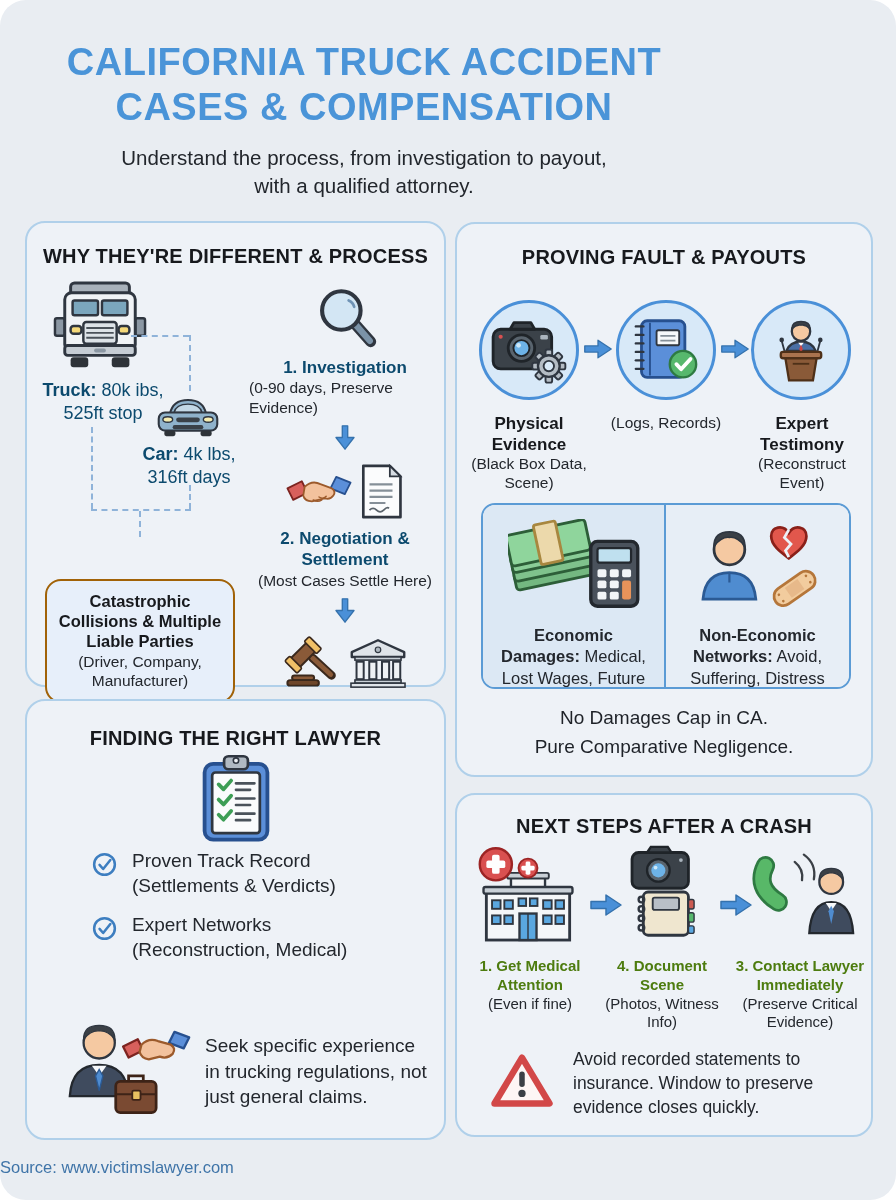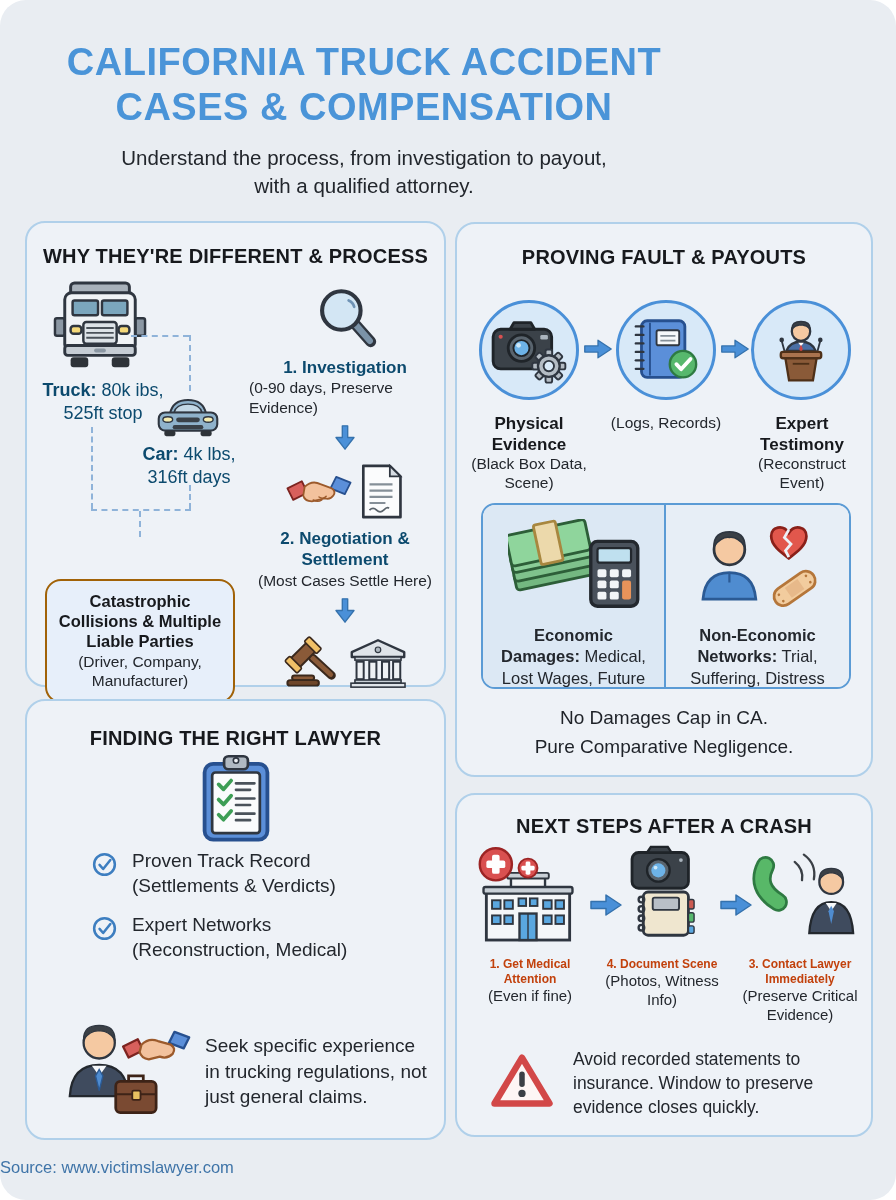--- a/index.html
+++ b/index.html
@@ -63,21 +63,21 @@
   .chk-list { position:absolute; left:64px; top:148px; width:330px; }
   .chk-item { display:flex; gap:14px; margin-bottom:15px; align-items:flex-start; }
   .chk-item svg { flex:none; margin-top:2px; }
   .chk-text { font-size:19px; color:#23272d; line-height:1.3; }
   .p2-bottom { position:absolute; left:28px; top:318px; width:375px; display:flex; align-items:center; gap:12px; }
   .tip-text { font-size:19px; color:#23272d; line-height:1.35; width:258px; }
 
   
   .stp-icons { position:absolute; top:50px; left:0; width:100%; height:112px; }
   .stp-label { position:absolute; text-align:center; }
-  .stp-label .t { font-size:12px; font-weight:700; color:#c2410c; line-height:1.25; }
+  .stp-label .t { font-size:15px; font-weight:700; color:#4d7c0f; line-height:1.25; }
   .stp-label .s { font-size:15px; color:#23272d; line-height:1.25; }
   .warn-row { position:absolute; left:32px; top:252px; width:360px; display:flex; gap:18px; align-items:center; }
   .warn-text { font-size:17.5px; color:#23272d; line-height:1.38; width:286px; }
 
   
   .footer { position:absolute; top:1158px; left:0; width:896px; text-align:left;
             font-size:16.5px; color:#3f74a8; }
 </style>
 </head>
 <body>
@@ -345,21 +345,21 @@
               <circle cx="108" cy="59" r="1.2" fill="#b5763a"></circle>
                 <circle cx="108" cy="66" r="1.2" fill="#b5763a"></circle>
             </g>
             <circle cx="34" cy="27" r="14" fill="#f5c9a2" stroke="#2f3640" stroke-width="2.5"></circle>
             <path d="M20,24 Q20,11 34,11 Q48,11 48,24 Q41,15 34,16 Q27,15 20,24 Z" fill="#3b4046" stroke="#2f3640" stroke-width="1.5"></path>
             <path d="M10,72 Q12,48 34,48 Q56,48 58,72 Z" fill="#4f8cd0" stroke="#2b5a94" stroke-width="2.5"></path>
             <path d="M34,49 v8" stroke="#2b5a94" stroke-width="2"></path>
           </svg>
         </span>
         <div class="dmg-text">
-          <span class="b">Non-Economic Networks:</span><span> Trial, Suffering, Distress</span>
+          <span class="b">Non-Economic Networks:</span><span> Avoid, Suffering, Distress</span>
         </div>
       </div>
     </div>
 
     <div class="p3-note">
       <span>No Damages Cap in CA.</span><br>
       <span>Pure Comparative Negligence.</span>
     </div>
   </section>
 

